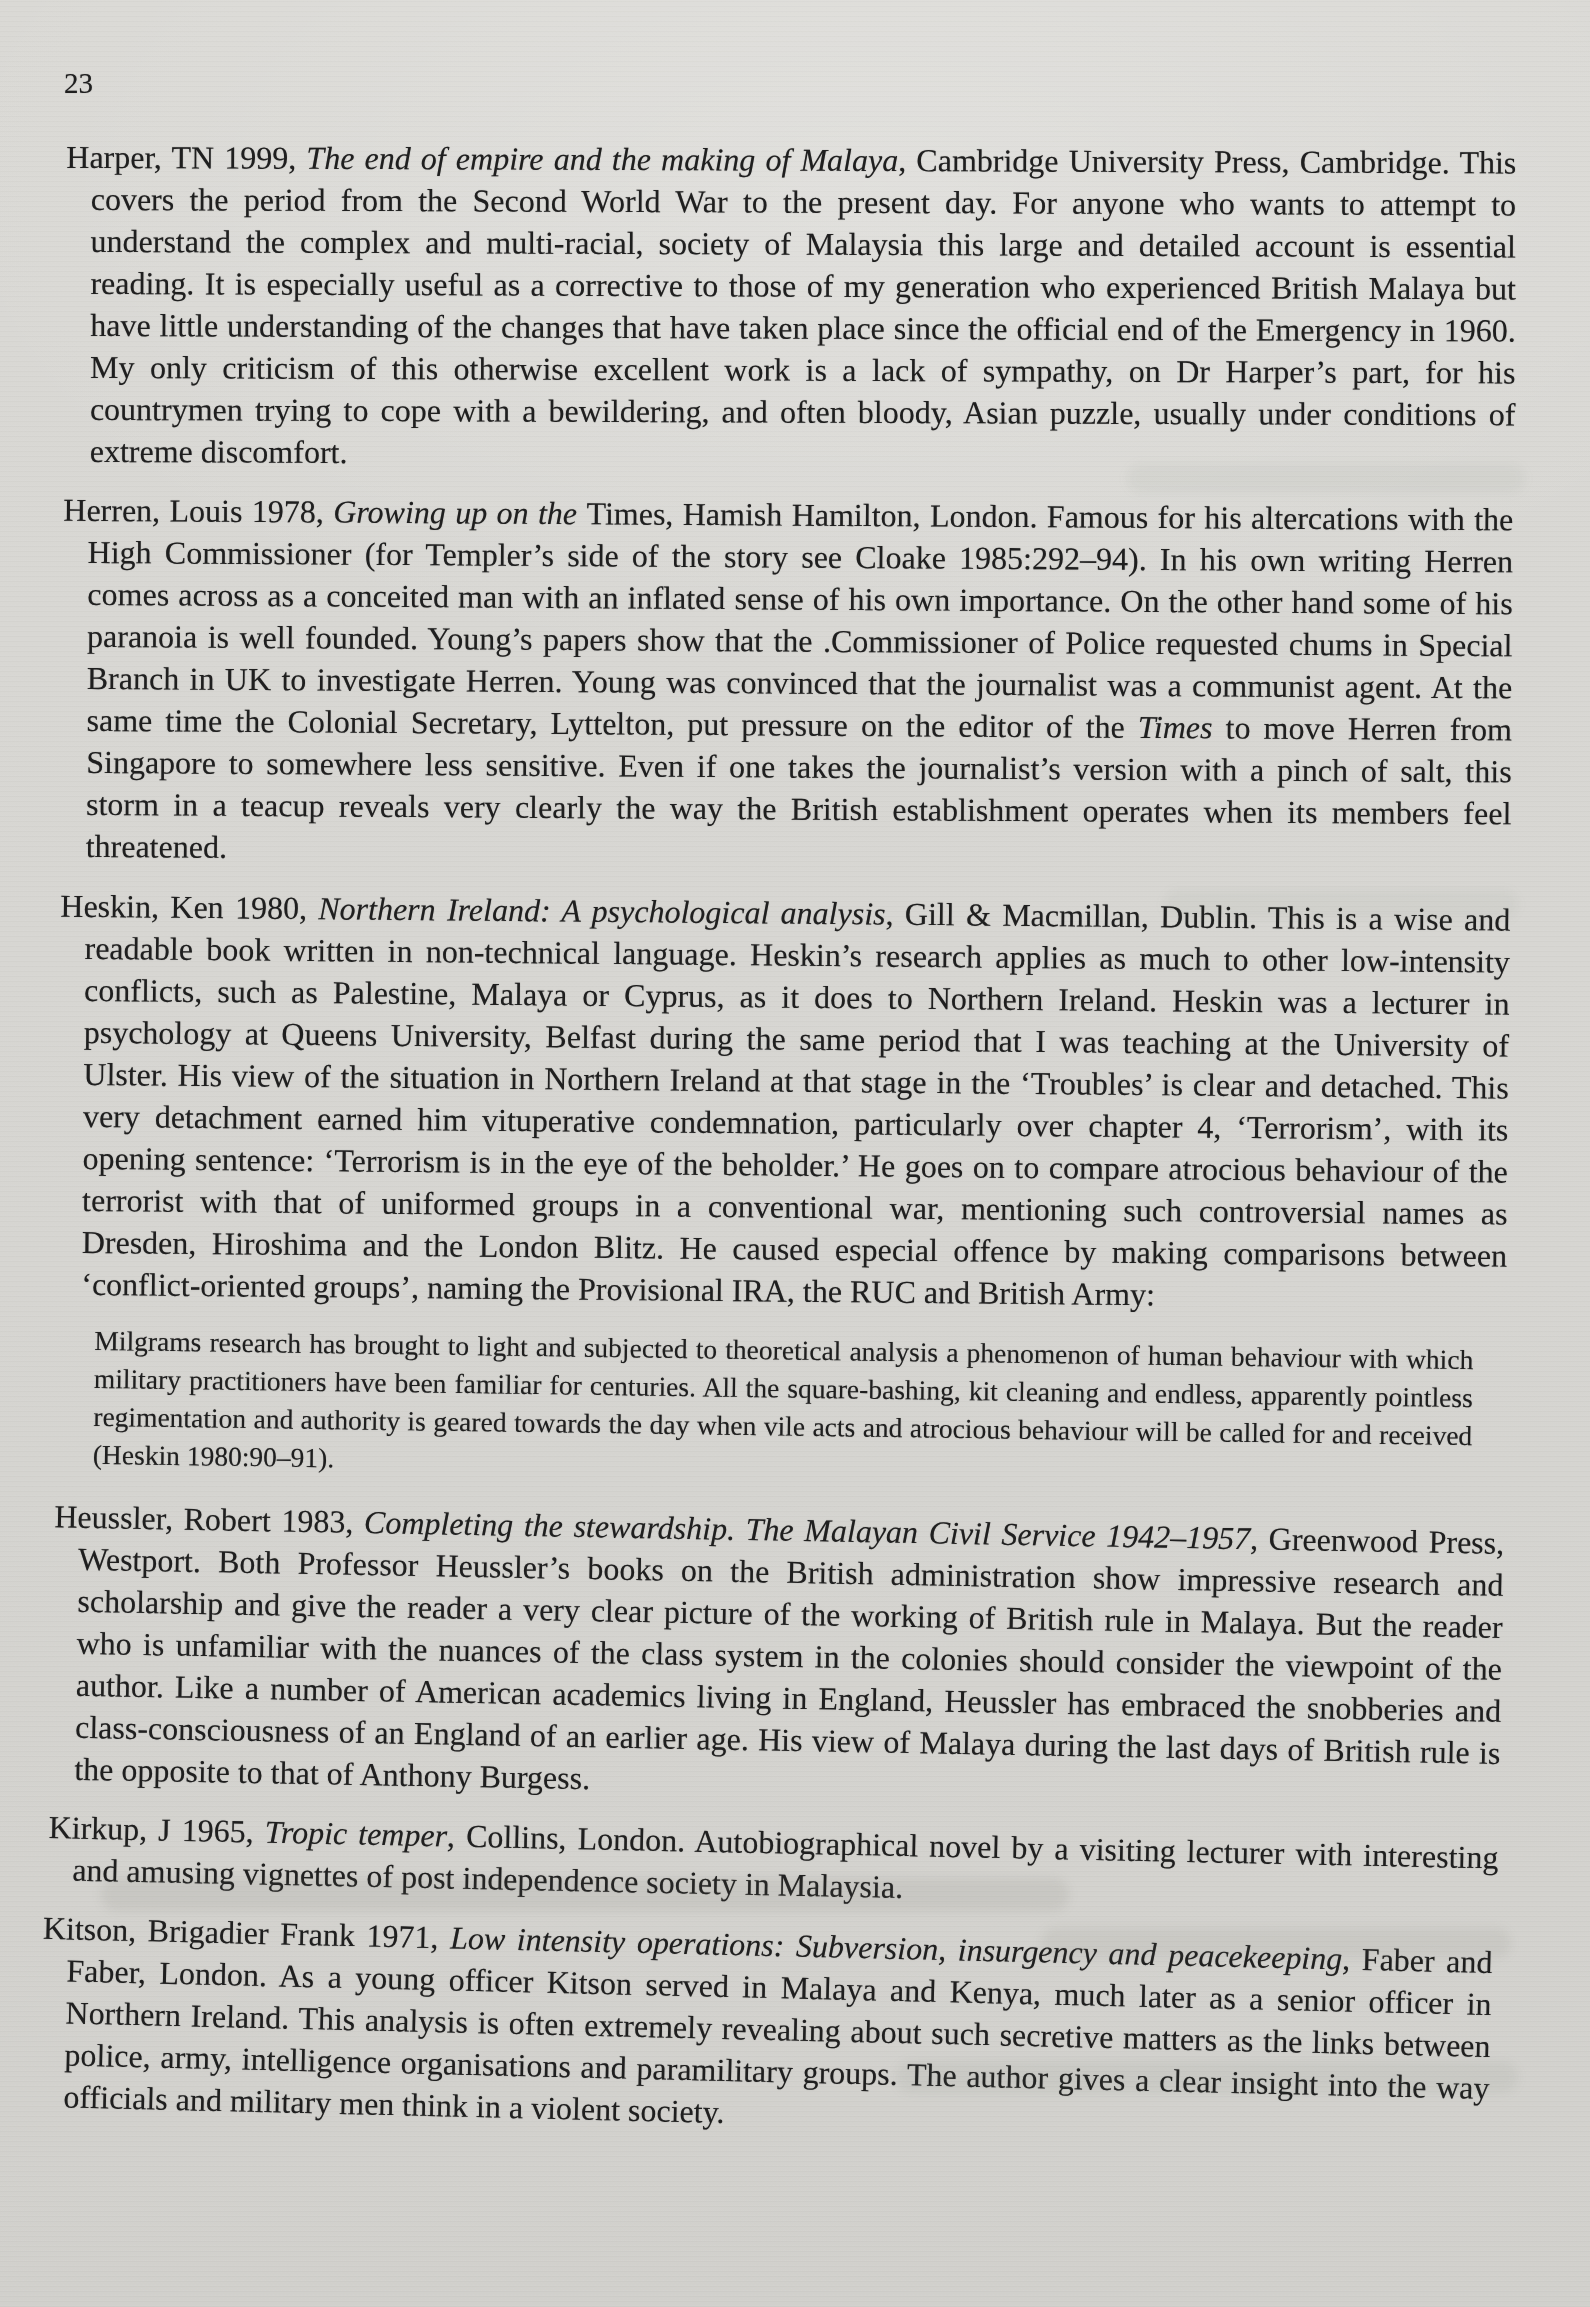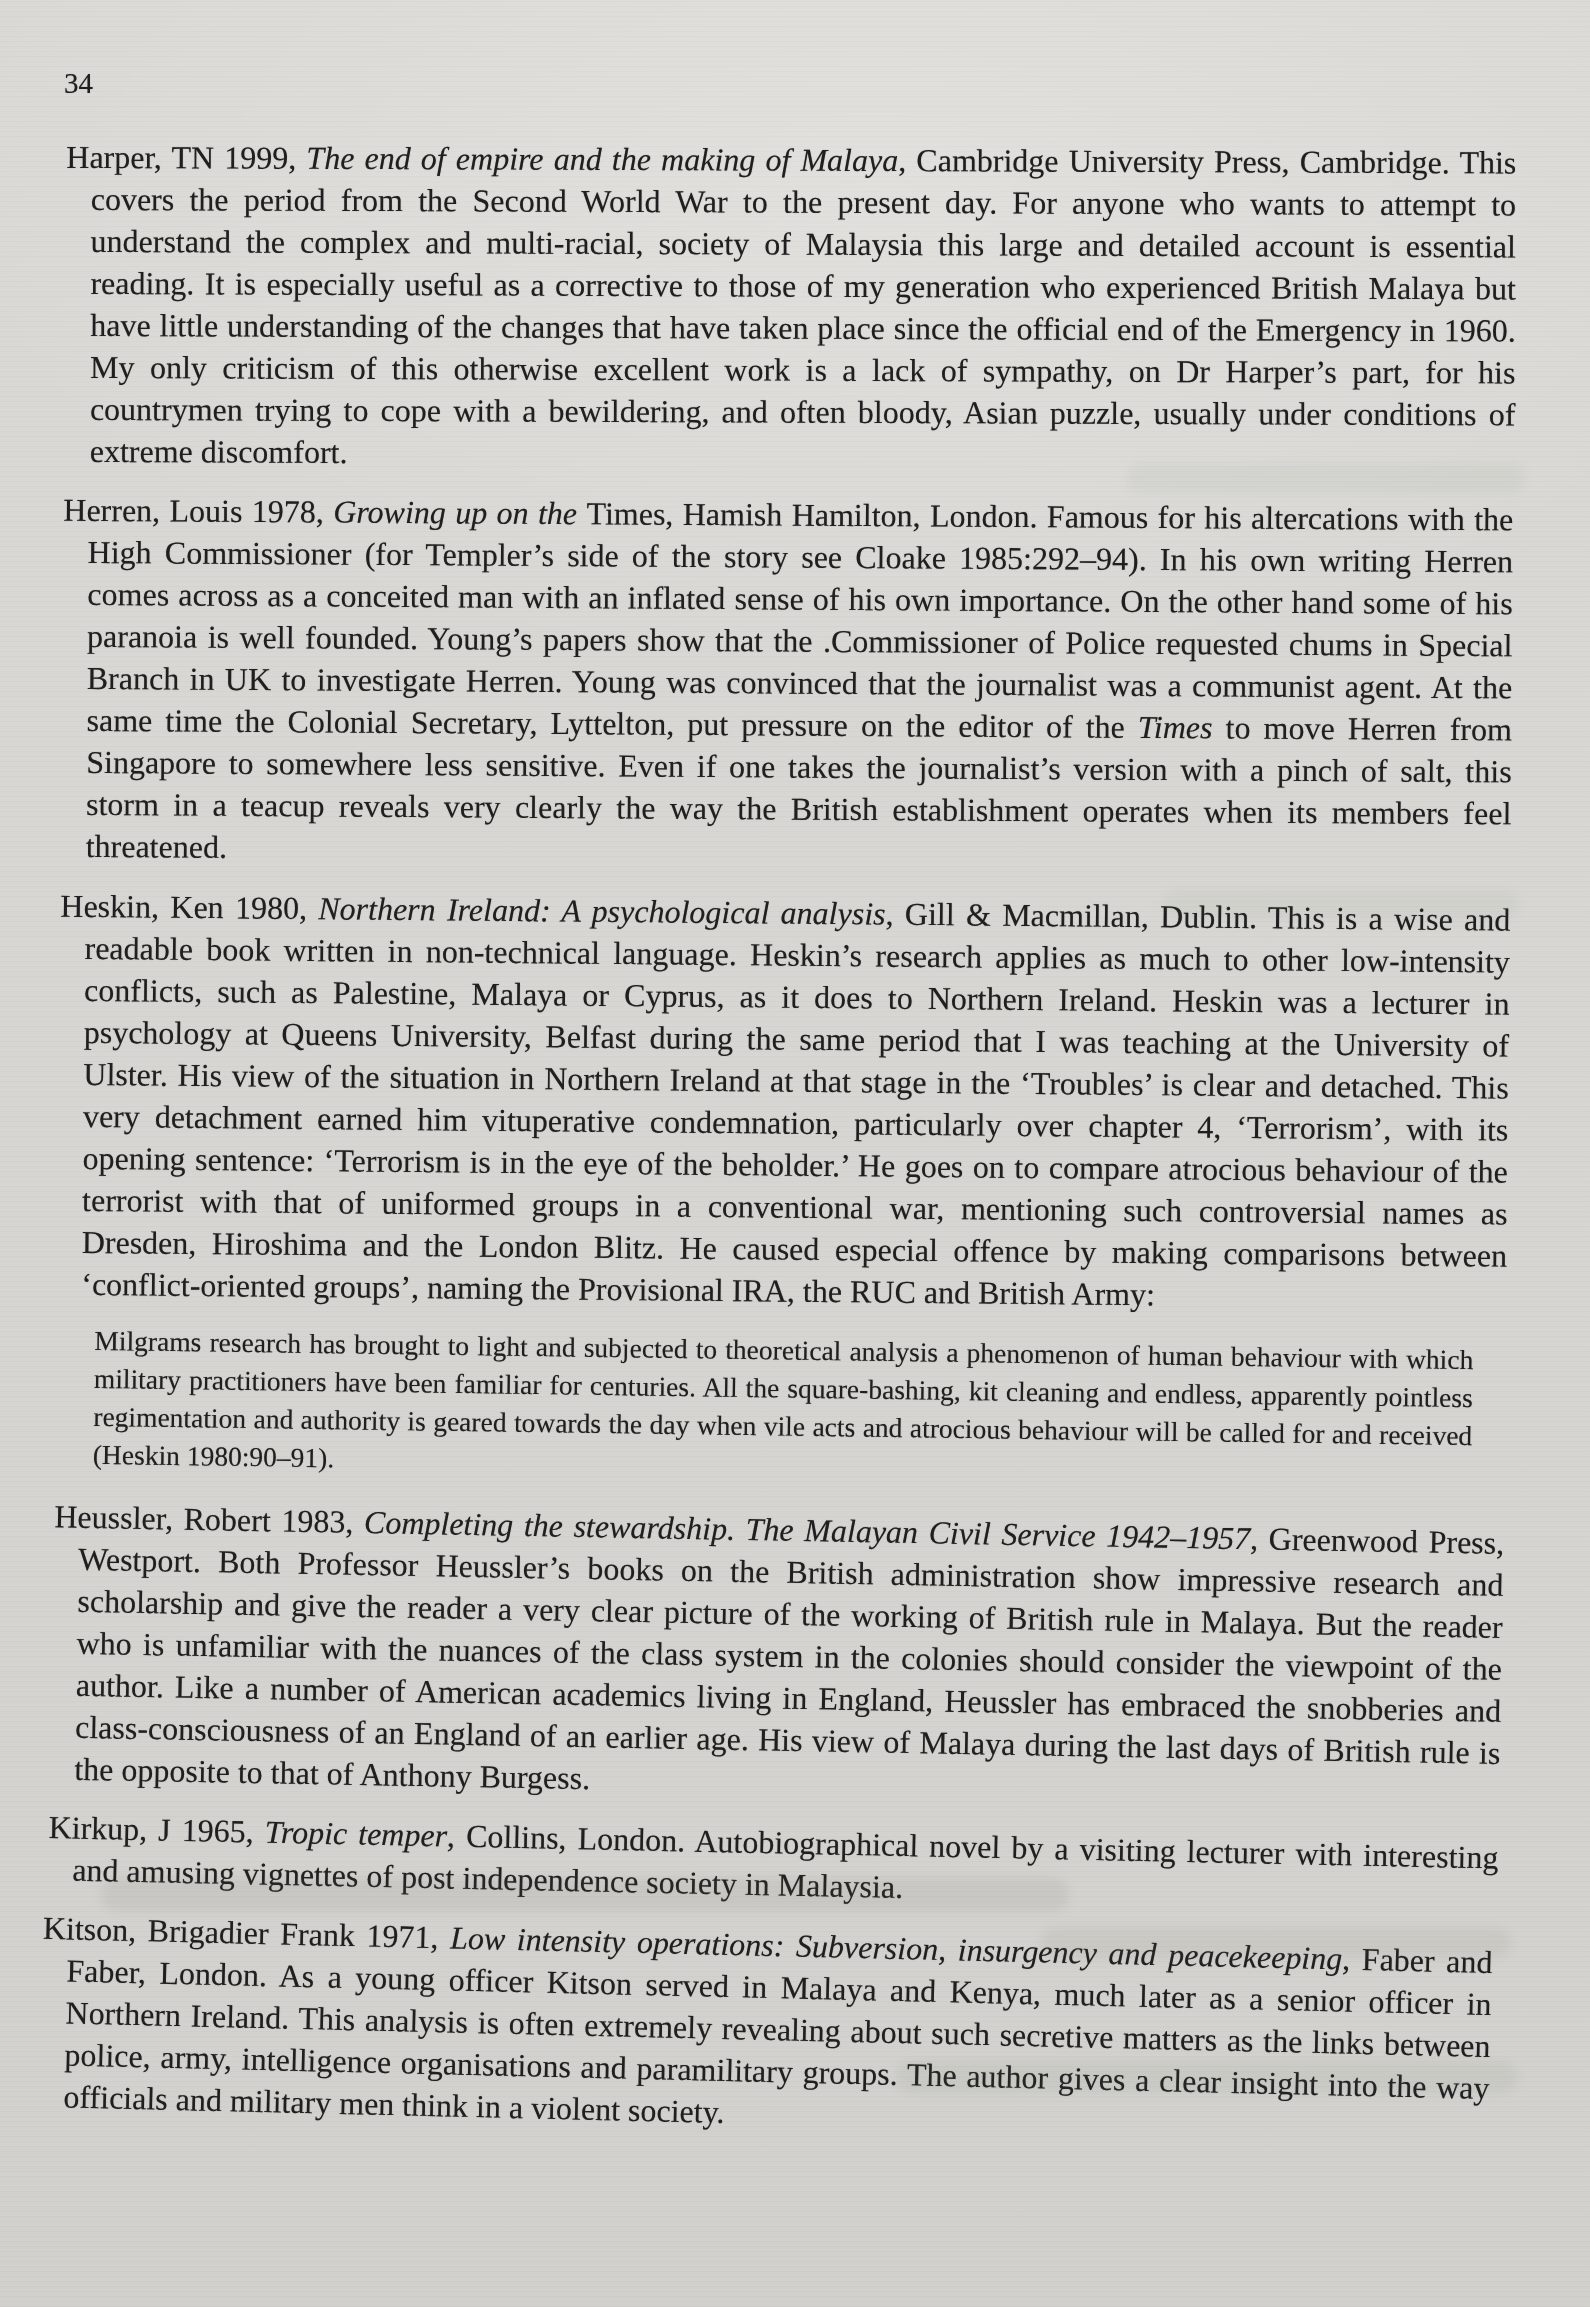--- a/index.html
+++ b/index.html
@@ -45,21 +45,21 @@
   .g3{top:2061px;left:896px;width:622px;height:32px;background:rgba(106,112,96,0.08);}
   .g4{top:464px;left:1127px;width:398px;height:29px;background:rgba(106,112,96,0.06);}
   .g5{top:890px;left:1164px;width:354px;height:29px;background:rgba(106,112,96,0.05);}
 </style>
 </head>
 <body>
 
 <div class="page">
 
   <div class="pagehead">
-    <span class="pagenum">34</span>
+    <span class="pagenum">23</span>
   </div>
 
   <div class="main">
 
     <p class="entry e-harper"><span>Harper, TN 1999, </span><span class="it">The end of empire and the making of Malaya</span><span>, Cambridge University Press, Cambridge. This covers the period from the Second World War to the present day. For anyone who wants to attempt to understand the complex and multi-racial, society of Malaysia this large and detailed account is essential reading. It is especially useful as a corrective to those of my generation who experienced British Malaya but have little understanding of the changes that have taken place since the official end of the Emergency in 1960. My only criticism of this otherwise excellent work is a lack of sympathy, on Dr Harper’s part, for his countrymen trying to cope with a bewildering, and often bloody, Asian puzzle, usually under conditions of extreme discomfort.</span></p>
 
     <p class="entry e-herren"><span>Herren, Louis 1978, </span><span class="it">Growing up on the </span><span>Times, Hamish Hamilton, London. Famous for his altercations with the High Commissioner (for Templer’s side of the story see Cloake 1985:292–94). In his own writing Herren comes across as a conceited man with an inflated sense of his own importance. On the other hand some of his paranoia is well founded. Young’s papers show that the .Commissioner of Police requested chums in Special Branch in UK to investigate Herren. Young was convinced that the journalist was a communist agent. At the same time the Colonial Secretary, Lyttelton, put pressure on the editor of the </span><span class="it">Times</span><span> to move Herren from Singapore to somewhere less sensitive. Even if one takes the journalist’s version with a pinch of salt, this storm in a teacup reveals very clearly the way the British establishment operates when its members feel threatened.</span></p>
 
     <p class="entry e-heskin"><span>Heskin, Ken 1980, </span><span class="it">Northern Ireland: A psychological analysis</span><span>, Gill &amp; Macmillan, Dublin. This is a wise and readable book written in non-technical language. Heskin’s research applies as much to other low-intensity conflicts, such as Palestine, Malaya or Cyprus, as it does to Northern Ireland. Heskin was a lecturer in psychology at Queens University, Belfast during the same period that I was teaching at the University of Ulster. His view of the situation in Northern Ireland at that stage in the ‘Troubles’ is clear and detached. This very detachment earned him vituperative condemnation, particularly over chapter 4, ‘Terrorism’, with its opening sentence: ‘Terrorism is in the eye of the beholder.’ He goes on to compare atrocious behaviour of the terrorist with that of uniformed groups in a conventional war, mentioning such controversial names as Dresden, Hiroshima and the London Blitz. He caused especial offence by making comparisons between ‘conflict-oriented groups’, naming the Provisional IRA, the RUC and British Army:</span></p>
 

